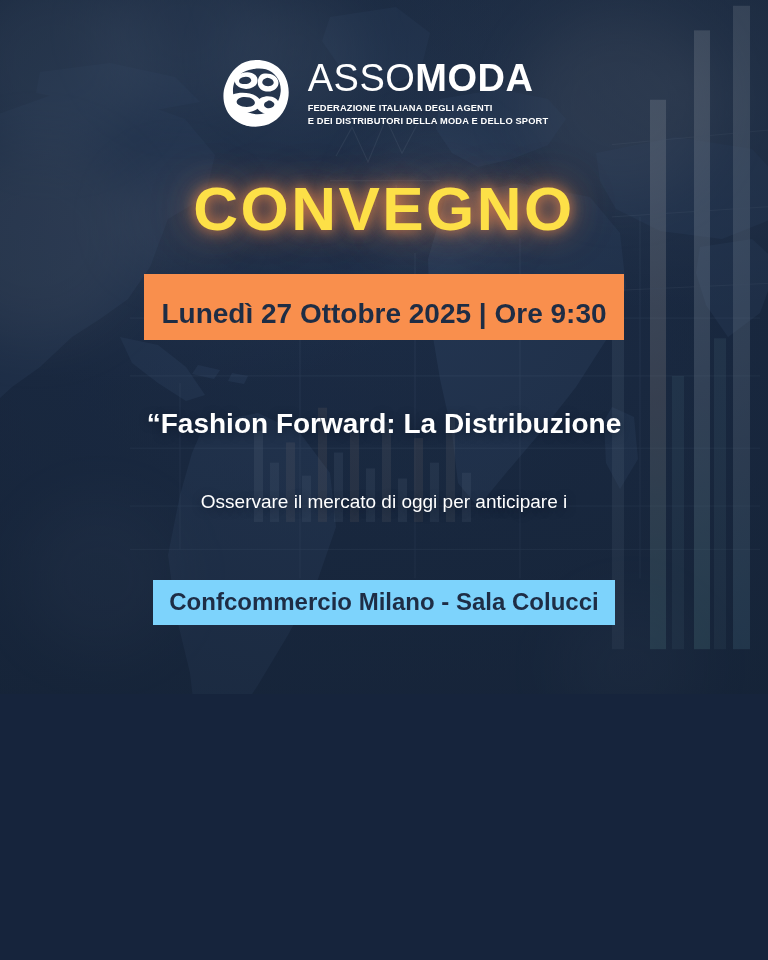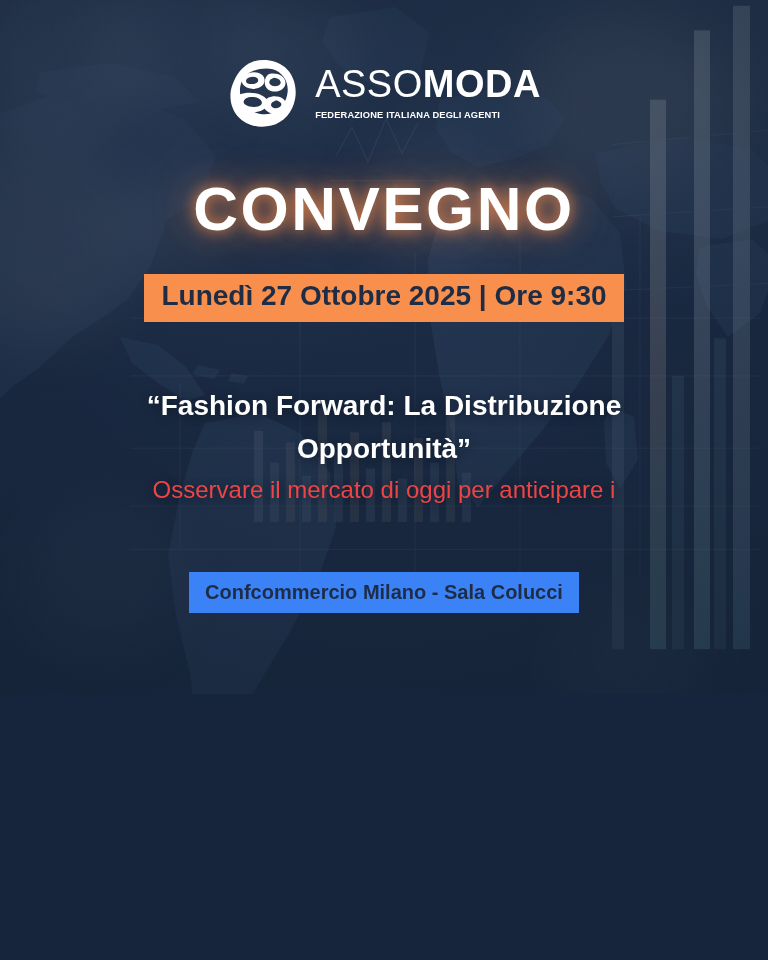--- a/index.html
+++ b/index.html
@@ -94,74 +94,75 @@
     color: #ffffff;
     white-space: nowrap;
   }
 
   
   .convegno {
     margin-top: 48px;
     font-size: 62px;
     font-weight: 700;
     letter-spacing: 2.5px;
-    color: #ffffff;
+    color: #fde047;
     text-shadow:
       0 0 14px rgba(246,140,75,0.85),
       0 0 30px rgba(246,140,75,0.55),
       0 0 52px rgba(246,140,75,0.32);
     line-height: 1;
   }
 
   
   .date-banner {
     margin-top: 34px;
     background: #f98f4d;
     color: #1e2d45;
     font-size: 28px;
     font-weight: 700;
     line-height: 1;
-    padding: 8px 17px 12px 17px;
+    padding: 26px 17px 12px 17px;
     white-space: nowrap;
   }
 
   
   .title {
     margin-top: 62px;
     width: 640px;
     text-align: center;
     font-size: 28px;
     font-weight: 700;
     line-height: 1.55;
     color: #ffffff;
     text-shadow: 0 2px 9px rgba(10,20,35,0.55);
   }
 
   
   .subtitle {
+    margin-top: 42px;
     width: 640px;
     text-align: center;
-    font-size: 24px;
+    font-size: 19px;
     font-weight: 400;
     line-height: 1.62;
-    color: #ef4444;
+    color: #ffffff;
     text-shadow: 0 2px 8px rgba(10,20,35,0.5);
   }
 
   
   .venue-block {
     margin-top: 62px;
     display: flex;
     flex-direction: column;
     align-items: center;
   }
   .venue-line {
-    background: #3b82f6;
+    background: #7dd3fc;
     color: #1e2d45;
-    font-size: 20px;
+    font-size: 24px;
     font-weight: 700;
     line-height: 1;
     padding: 10px 16px 11px 16px;
     white-space: nowrap;
   }
 </style>
 </head>
 <body>
 
 <div id="poster">
@@ -321,31 +322,31 @@
             <path d="M60 55 C70 53 80 58 80 66 C80 73 72 79 63 78 C54 77 48 71 49 64 C50 59 55 56 60 55 Z
                      M64 61 C60 62 58 66 61 69 C64 72 71 71 73 67 C75 64 71 61 67 60 C66 60 65 60 64 61 Z"></path>
             <path d="M30 80 C39 77 50 79 54 85 C57 90 52 95 44 95 C35 95 27 91 27 86 C27 83 28 81 30 80 Z"></path>
           </g>
         </svg>
       </div>
       <div class="logo-text">
         <div class="logo-word"><span class="w-light">ASSO</span><span class="w-bold">MODA</span></div>
         <div class="logo-sub">
           <div>FEDERAZIONE ITALIANA DEGLI AGENTI</div>
+          <div>E DEI DISTRIBUTORI DELLA MODA E DELLO SPORT</div>
         </div>
       </div>
     </div>
 
     <div class="convegno">CONVEGNO</div>
 
     <div class="date-banner">Lunedì 27 Ottobre 2025 | Ore 9:30</div>
 
     <div class="title">
       <div>“Fashion Forward: La Distribuzione</div>
-      <div>Opportunità”</div>
     </div>
 
     <div class="subtitle">
       <div>Osservare il mercato di oggi per anticipare i</div>
     </div>
 
     <div class="venue-block">
       <div class="venue-line">Confcommercio Milano - Sala Colucci</div>
     </div>
 

